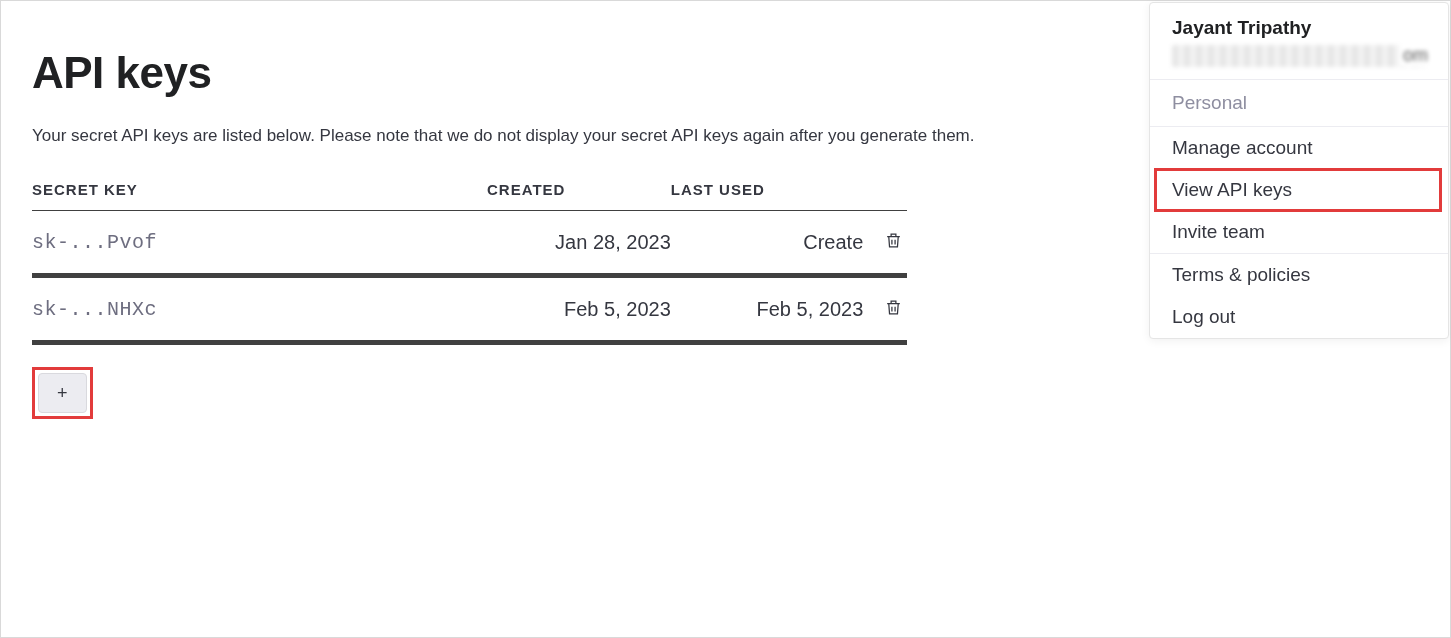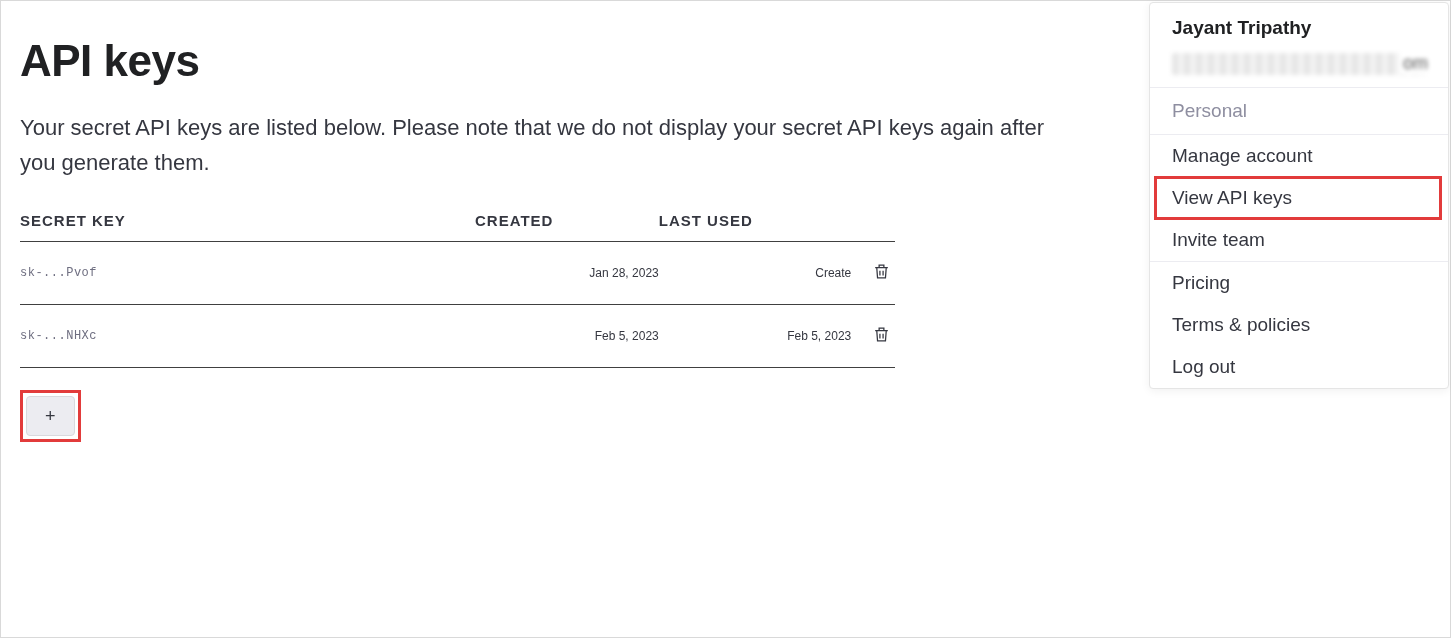--- a/index.html
+++ b/index.html
@@ -18,56 +18,57 @@
     }
     .frame-border {
       position: absolute;
       top: 0;
       left: 0;
       right: 0;
       bottom: 0;
       border: 1px solid #d9d9d9;
     }
     .main-content {
-      padding: 36px 20px;
+      padding: 36px 32px;
       max-width: 1100px;
+      margin-top: 12px;
     }
     .page-title {
       font-size: 44px;
       font-weight: 700;
       color: #202123;
       margin-bottom: 24px;
       letter-spacing: -0.5px;
     }
     .desc {
-      font-size: 22px;
+      font-size: 17px;
       line-height: 1.6;
       color: #353740;
       margin-bottom: 22px;
       max-width: 1080px;
     }
     .keys-table {
       width: 875px;
       border-collapse: collapse;
       margin-top: 10px;
     }
     .keys-table th {
       text-align: left;
       font-size: 15px;
       font-weight: 700;
       letter-spacing: 1px;
       color: #353740;
       padding: 10px 0 12px 0;
       border-bottom: 1px solid #404040;
     }
     .keys-table td {
-      font-size: 12px;
+      font-size: 20px;
       color: #6e6e80;
       padding: 16px 0;
-      border-bottom: 1px solid #404040;
+      border-bottom: 5px solid #404040;
     }
     .col-secret { width: 52%; }
     .col-created { width: 21%; color:#353740;}
     .col-lastused { width: 22%; color:#353740;}
     .col-action { width: 5%; text-align: right; }
     .keys-table td.col-created,
     .keys-table td.col-lastused {
       color: #353740;
       text-align: right;
     }
@@ -123,21 +124,21 @@
       border-radius: 4px;
       box-shadow: 0 2px 10px rgba(0,0,0,0.06);
     }
     .menu-header {
       padding: 14px 22px 12px 22px;
     }
     .menu-user {
       font-size: 19px;
       font-weight: 700;
       color: #202123;
-      margin-bottom: 14px;
+      margin-bottom: 6px;
     }
     .menu-email {
       height: 22px;
       background: repeating-linear-gradient(90deg, #e6e6e6 0 6px, #f2f2f2 6px 12px);
       border-radius: 2px;
       filter: blur(2px);
       position: relative;
     }
     .menu-email::after {
       content: 'om';
@@ -230,16 +231,15 @@
     <div class="menu-user">Jayant Tripathy</div>
     <div class="menu-email"></div>
   </div>
   <div class="menu-divider"></div>
   <div class="menu-section-label">Personal</div>
   <div class="menu-divider"></div>
   <div class="menu-item">Manage account</div>
   <div class="menu-item highlighted">View API keys</div>
   <div class="menu-item">Invite team</div>
   <div class="menu-divider"></div>
-  <div class="menu-item">Pricing</div>
   <div class="menu-item">Terms &amp; policies</div>
   <div class="menu-item">Log out</div>
 </div>
 
 </body></html>

